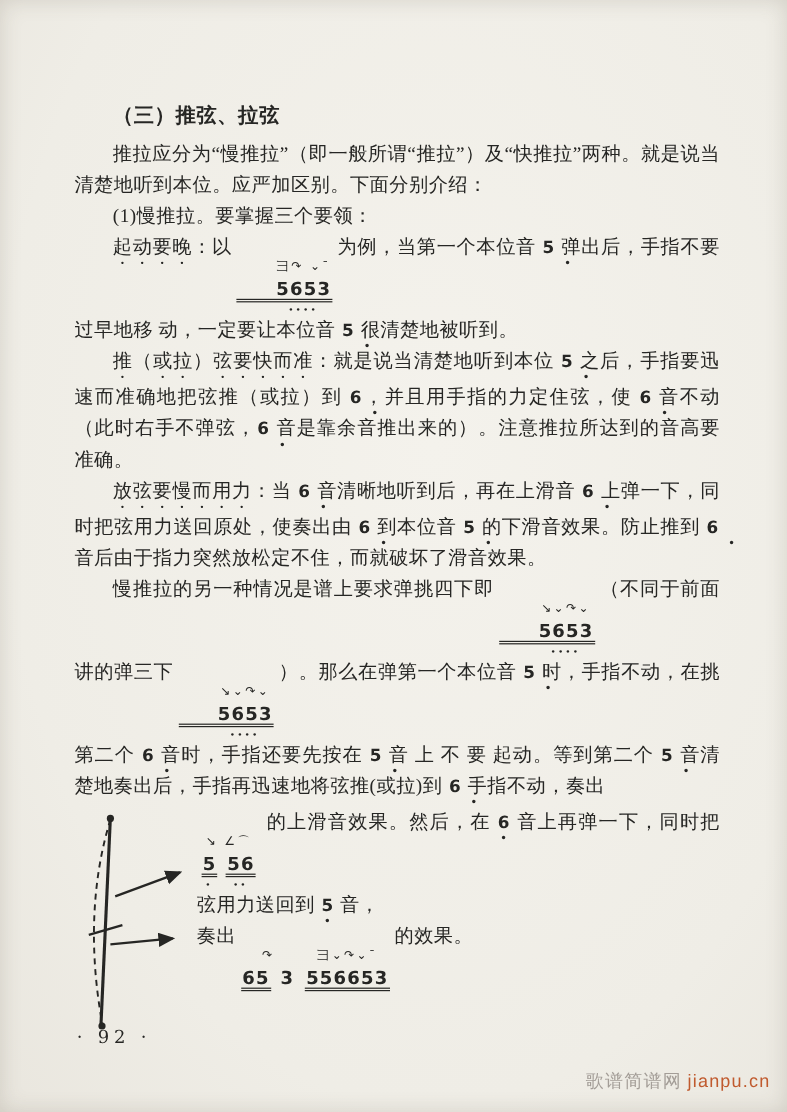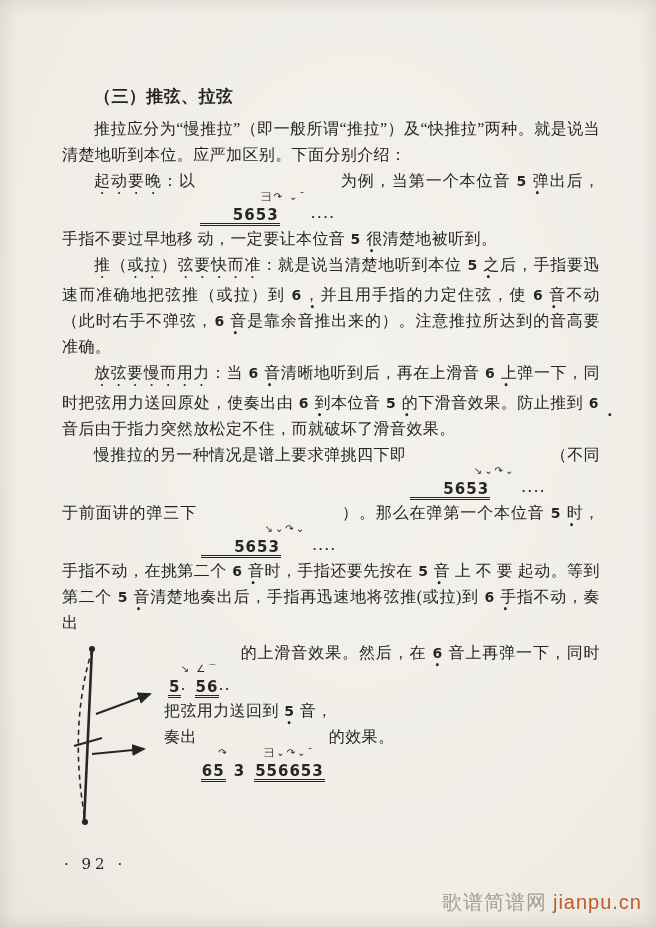--- a/index.html
+++ b/index.html
@@ -35,50 +35,51 @@
   }
   .notation{
     display:inline-flex;flex-direction:column;align-items:center;
     vertical-align:-14px;margin:0 4px;line-height:1;
   }
   .nt-above{
     display:block;font-size:10px;height:15px;letter-spacing:2px;
     font-family:"DejaVu Sans",sans-serif;color:#262624;white-space:nowrap;
   }
   .nt-row{display:inline-flex;gap:7px;align-items:flex-start;}
-  .nt-group{display:inline-flex;flex-direction:row;align-items:center;}
+  .nt-group{display:inline-flex;flex-direction:column;align-items:center;}
   .nt-digits{
     font-weight:bold;font-size:15px;letter-spacing:1px;
     font-family:"DejaVu Sans",sans-serif;padding:1px 1px 0 1px;
   }
   .nt-digits.u{border-bottom:3px double #262624;}
   .nt-dots{font-size:9px;letter-spacing:3px;height:9px;line-height:9px;margin-top:2px;}
   .fig-row{display:flex;margin-top:4px;}
   .fig-col{width:102px;flex:none;padding-top:2px;}
   .text-col{flex:1;min-width:0;}
   .page-number{
     position:absolute;left:64px;bottom:50px;
     font-size:15px;letter-spacing:4px;font-family:"DejaVu Serif",serif;margin-top:19px;
   }
   .watermark{
     position:absolute;right:14px;bottom:12px;
-    font-size:20px;letter-spacing:1px;
+    font-size:15px;letter-spacing:1px;
   }
   .wm-name{color:#a39d97;}
   .wm-url{color:#c05a2e;font-family:"Liberation Sans",sans-serif;}
 </style>
 </head>
 <body>
 
 <div class="page">
 
   <h3 class="heading">（三）推弦、拉弦</h3>
 
   <div>
       <p class="para indent"><span>推拉应分为“慢推拉”（即一般所谓“推拉”）及“快推拉”两种。就是说当清楚地听到本位。应严加区别。下面分别介绍：</span></p>
+      <p class="para indent"><span>(1)慢推拉。要掌握三个要领：</span></p>
       <p class="para indent"><span class="em">起动要晚</span><span>：以</span><span class="notation">
           <span class="nt-above">⺕↷ ⌄ˉ</span>
           <span class="nt-row">
             <span class="nt-group">
               <span class="nt-digits u">5653</span>
               <span class="nt-dots">••••</span>
             </span>
           </span>
         </span><span>为例，当第一个本位音 </span><span class="num">5</span><span> 弹出后，手指不要过早地移 动，一定要让本位音 </span><span class="num">5</span><span> 很清楚地被听到。</span></p>
       <p class="para indent"><span class="em">推（或拉）弦要快而准</span><span>：就是说当清楚地听到本位 </span><span class="num">5</span><span> 之后，手指要迅速而准确地把弦推（或拉）到 </span><span class="num">6</span><span>，并且用手指的力定住弦，使 </span><span class="num">6</span><span> 音不动（此时右手不弹弦，</span><span class="num">6</span><span> 音是靠余音推出来的）。注意推拉所达到的音高要准确。</span></p>

